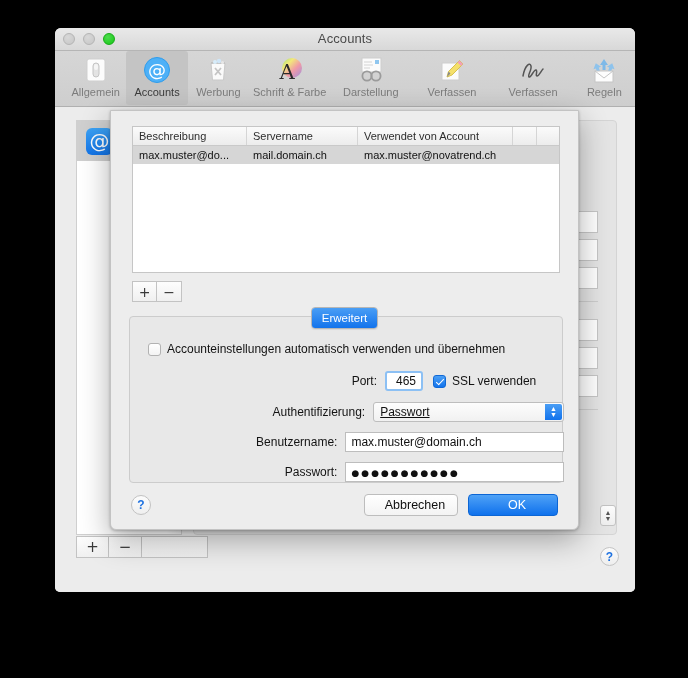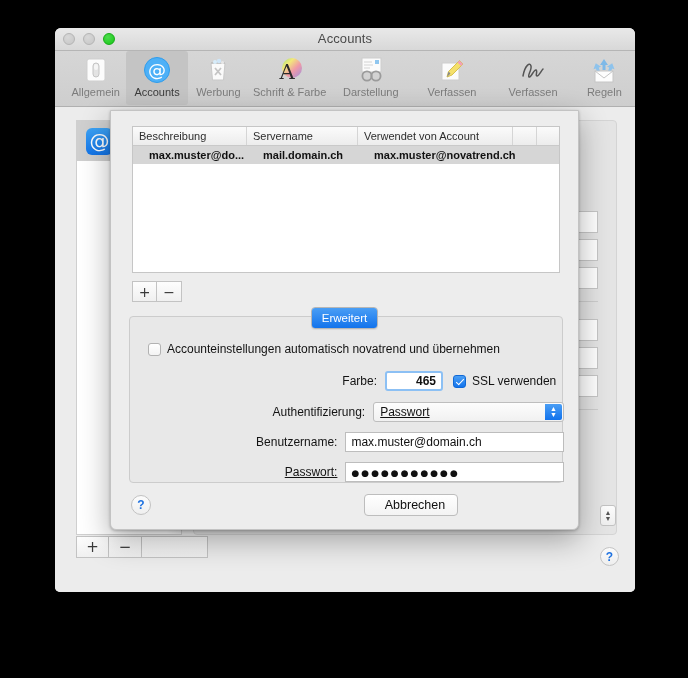--- a/index.html
+++ b/index.html
@@ -275,25 +275,24 @@
   #st-rows { position: relative; }
   .st-row {
     display: flex;
     height: 18px;
     font-size: 11px;
     color: #111;
     background: #d6d6d6;
     line-height: 18px;
   }
   .st-td {
-    padding-left: 16px;
+    padding-left: 6px;
     box-sizing: border-box;
     white-space: nowrap;
     overflow: hidden;
-    font-weight: bold;
   }
   #st-scrollgutter {
     position: absolute;
     right: 0;
     top: 18px;
     bottom: 0;
     width: 13px;
     background: #fafafa;
     border-left: 1px solid #e2e2e2;
   }
@@ -405,28 +404,27 @@
     box-sizing: border-box;
     font-size: 12px;
     color: #111;
     padding: 0 5px;
     height: 20px;
     line-height: 18px;
     overflow: hidden;
     white-space: nowrap;
   }
   #port-field {
-    width: 58px;
+    width: 38px;
     height: 20px;
     text-align: right;
     border: 2px solid #8cc0f4;
     border-radius: 3px;
     padding-right: 5px;
     line-height: 16px;
-    font-weight: bold;
   }
   .pw-dots {
     letter-spacing: 2px;
     font-size: 9px;
     color: #111;
     font-family: "DejaVu Sans", sans-serif;
     line-height: 18px;
   }
 
   
@@ -698,25 +696,25 @@
   <div id="tabbar">
     <div class="tabs">
       <div class="tab active">Erweitert</div>
     </div>
   </div>
 
   <div id="settings-box">
 
     <div class="form-row" style="left:18px; top:25px;">
       <span class="cb"></span>
-      <span class="cb-label">Accounteinstellungen automatisch novatrend und übernehmen</span>
+      <span class="cb-label">Accounteinstellungen automatisch verwenden und übernehmen</span>
     </div>
 
     <div class="form-row" style="left:0px; top:54px; width:434px;">
-      <span class="fl" style="width:247px;">Farbe:</span>
+      <span class="fl" style="width:247px;">Port:</span>
       <div class="tf" id="port-field" style="margin-left:8px;">465</div>
       <span class="cb checked" style="margin-left:10px;"></span>
       <span class="cb-label">SSL verwenden</span>
     </div>
 
     <div class="form-row" style="left:0px; top:85px; width:434px;">
       <span class="fl" style="width:247px;">Authentifizierung:</span>
       <div id="auth-popup" style="margin-left:8px;">
         <span>Passwort</span>
         <span id="auth-arrows">
@@ -725,26 +723,27 @@
         </span>
       </div>
     </div>
 
     <div class="form-row" style="left:0px; top:115px; width:434px;">
       <span class="fl" style="width:247px;">Benutzername:</span>
       <div class="tf" style="margin-left:8px;width:258px;">max.muster@domain.ch</div>
     </div>
 
     <div class="form-row" style="left:0px; top:145px; width:434px;">
-      <span class="fl" style="width:247px;text-decoration:underline;">Passwort:</span>
+      <span class="fl" style="width:247px;">Passwort:</span>
       <div class="tf" style="margin-left:8px;width:258px;">
         <span class="pw-dots">●●●●●●●●●●●</span>
       </div>
     </div>
 
   </div>
 
   <div id="sheet-footer">
     <div id="sheet-help">?</div>
     <div class="push-btn" id="cancel-btn">Abbrechen</div>
+    <div class="push-btn" id="ok-btn">OK</div>
   </div>
 
 </div>
 
 </body></html>

